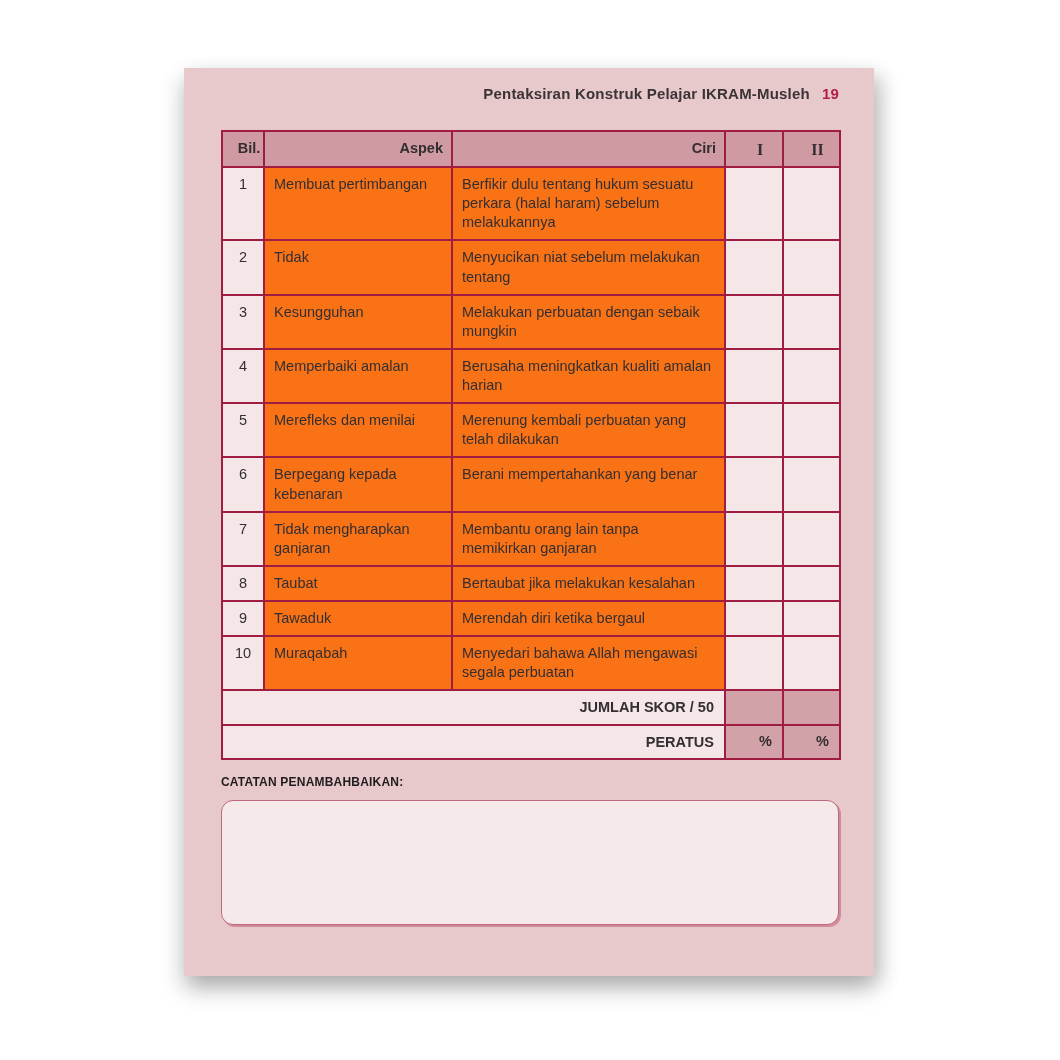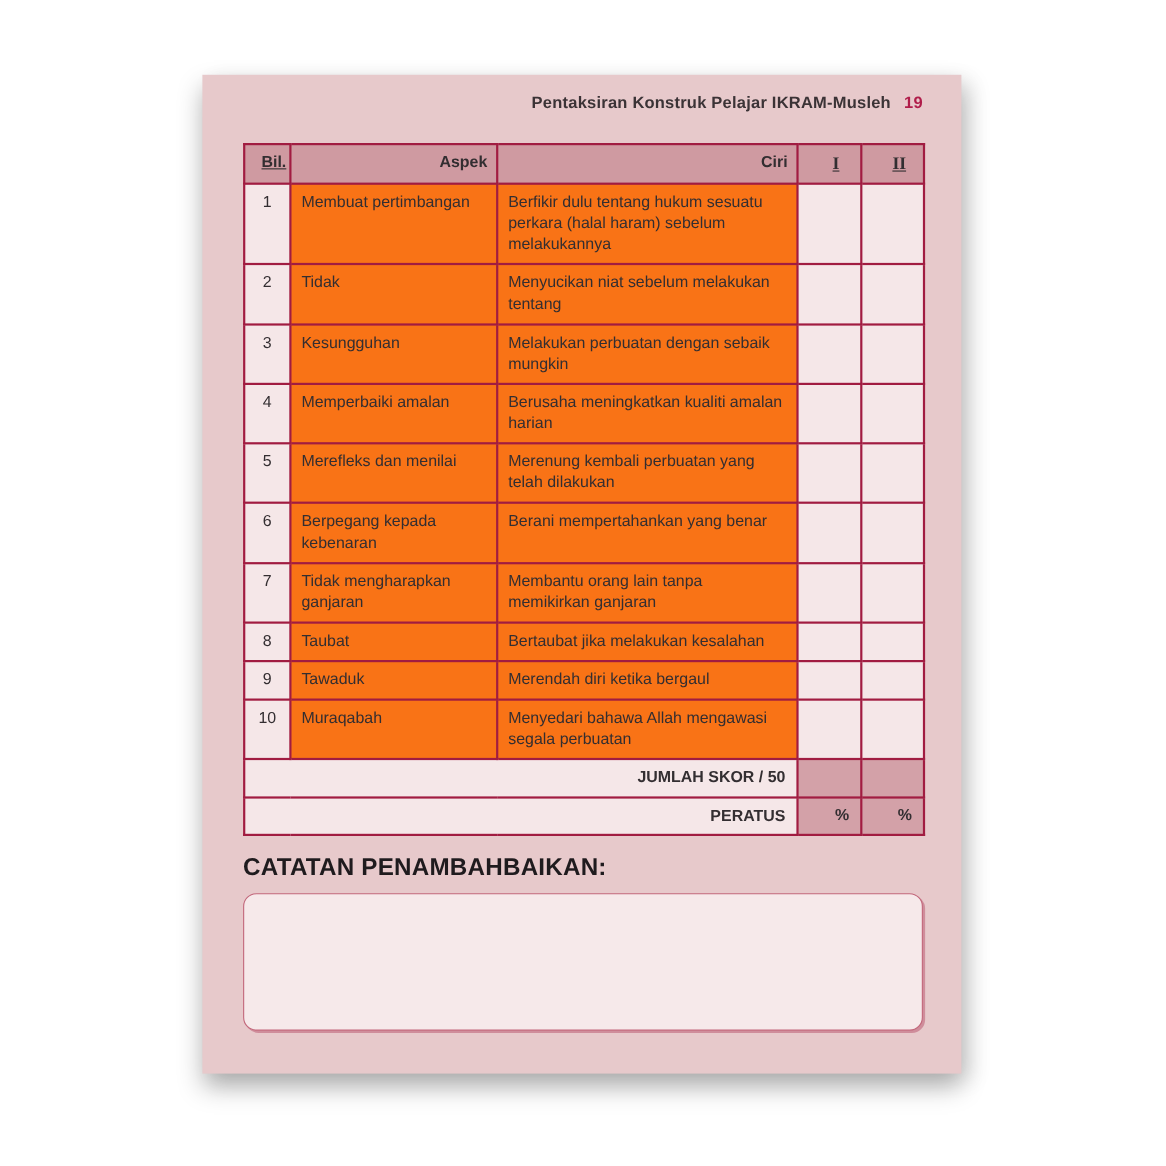--- a/index.html
+++ b/index.html
@@ -47,21 +47,21 @@
     line-height:1.32;
   }
   th.hdr{
     background:#cf9aa1;
     font-weight:bold;
     text-align:right;
     padding:7px 8px 6px 9px;
     height:35px;
     color:#27232a;
   }
-  th.hdr.center{ text-align:center; padding-left:12px; padding-right:0;text-decoration:underline; }
+  th.hdr.center{ text-align:center; padding-left:12px; padding-right:0; }
   th.hdr.roman{
     font-family:"Liberation Serif", serif;
     font-size:16px;
   }
   td.bil{
     background:#f5e7e8;
     text-align:center;
     padding:7px 2px;
   }
   td.aspek, td.ciri{
@@ -87,21 +87,21 @@
     background:#d3a1a8;
     vertical-align:middle;
     text-align:right;
     font-weight:bold;
     font-size:15px;
     padding:6px 10px 6px 4px;
     color:#27232a;
   }
   .notes-label{
     margin-top:15px;
-    font-size:22px;
+    font-size:12px;
     font-weight:bold;
     color:#1f1b1e;
     letter-spacing:0.2px;
   }
   .notes-box{
     margin-top:11px;
     width:618px;
     height:125px;
     box-sizing:border-box;
     background:#f6e9ea;

